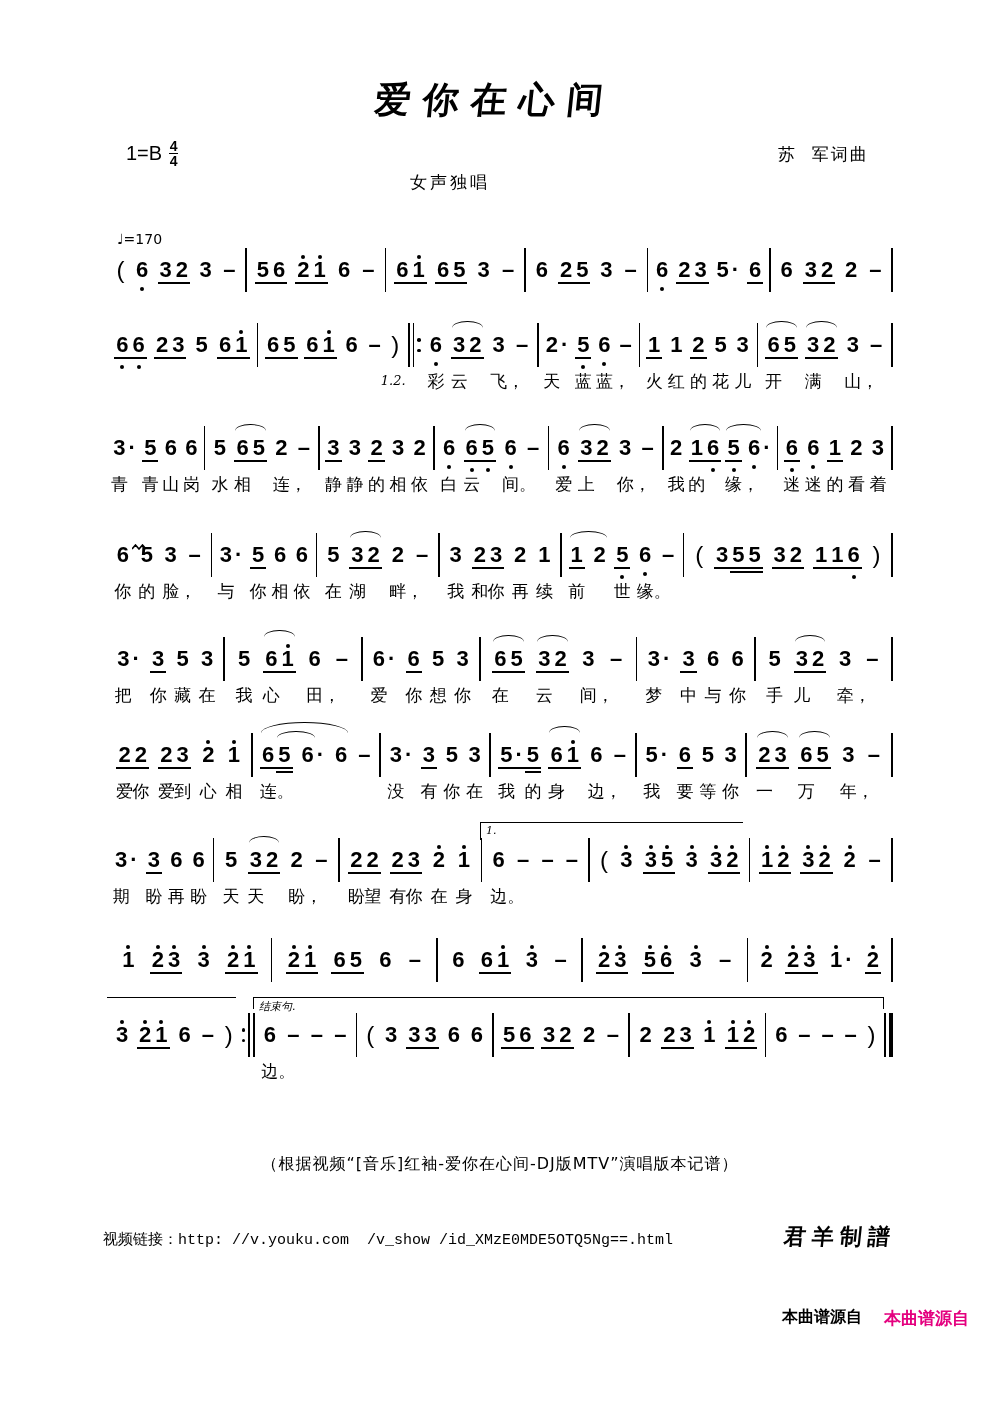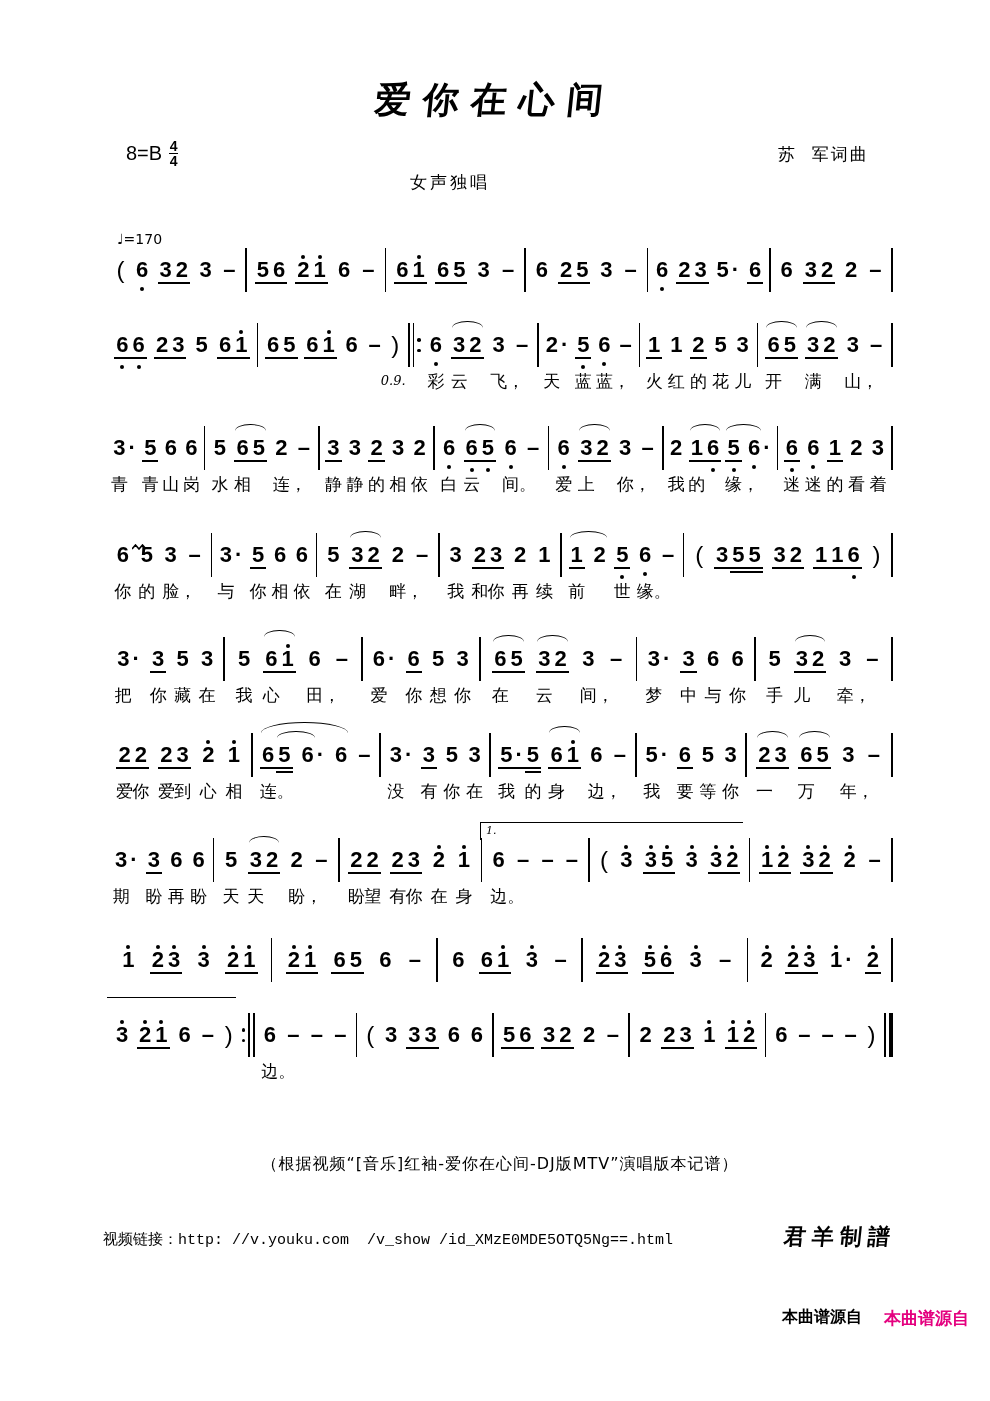--- a/index.html
+++ b/index.html
@@ -48,21 +48,21 @@
 .transcriber{left:784px;top:1222px;font:bold 22px "DejaVu Serif",serif;letter-spacing:6px;transform:skewX(-6deg);}
 .wm{top:1307px;left:782px;display:flex;gap:22px;font:bold 16px "DejaVu Sans",sans-serif;}
 .wm .site{font-size:17px;}
 </style>
 </head>
 <body>
 
 <div class="abs title">爱你在心间</div>
 
 <div class="abs key">
-  <span>8=B</span>
+  <span>1=B</span>
   <span class="timesig">
     <span>4</span>
     <span class="frac-line"></span>
     <span>4</span>
   </span>
 </div>
 
 <div class="abs credits">苏  军词曲</div>
 <div class="abs perf">女声独唱</div>
 <div class="abs tempo">♩=170</div>
@@ -305,21 +305,21 @@
       </div>
       <div class="barline">
         <span class="bl-thin"></span>
         <span class="bl-thin"></span>
         <span class="bl-colon">
           <i></i>
           <i></i>
         </span>
       </div>
       <div class="measure" style="flex-grow: 7;">
-        <span class="verse">0.9.</span>
+        <span class="verse">1.2.</span>
         <span class="cell">
           <span class="dg">6<span class="ld" style="top: 28px;"></span><span class="lyric">彩</span></span>
         </span>
         <span class="beam">
           <span class="cell">
             <span class="dg">3<span class="lyric">云</span></span>
             <span class="ul"></span>
           </span>
           <span class="cell">
             <span class="dg">2</span>
@@ -1512,20 +1512,23 @@
         </span>
         <span class="cell paren">
           <span class="dg">)</span>
         </span>
       </div>
       <div class="barline">
         <span class="bl-thin"></span>
         <span class="bl-thick"></span>
       </div>
       <div class="volta" style="left: 0px; width: 129px; height: 0px;"></div>
+      <div class="volta open close" style="left: 146px; width: 631px; height: 12px;">
+        <span class="volta-label">结束句.</span>
+      </div>
     </div>
   </div>
 
 <div class="abs source-note">（根据视频“[音乐]红袖-爱你在心间-DJ版MTV”演唱版本记谱）</div>
 <div class="abs video-link"><span class="lbl">视频链接：</span><span>http: //v.youku.com  /v_show /id_XMzE0MDE5OTQ5Ng==.html</span></div>
 <div class="abs transcriber">君羊制譜</div>
 
 <div class="abs wm">
   <span>本曲谱源自</span>
   <span class="site" id="wm-site" style="color: rgb(228, 0, 127);">本曲谱源自</span>

